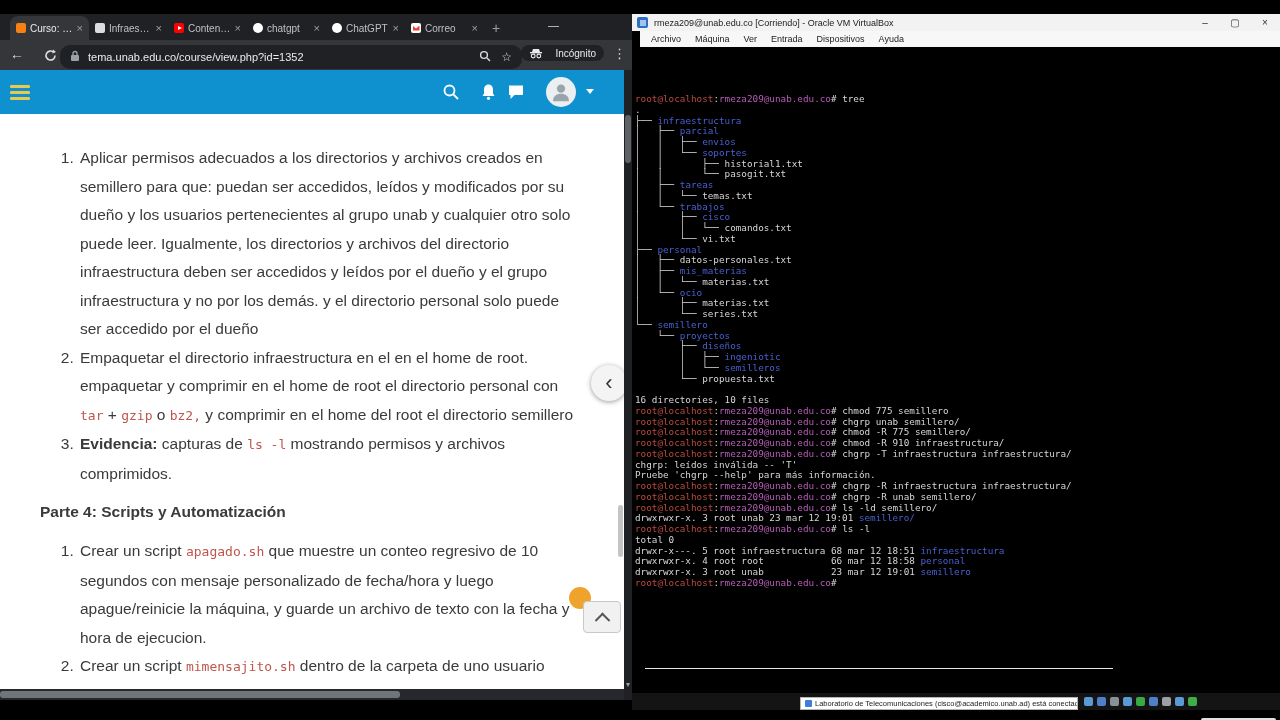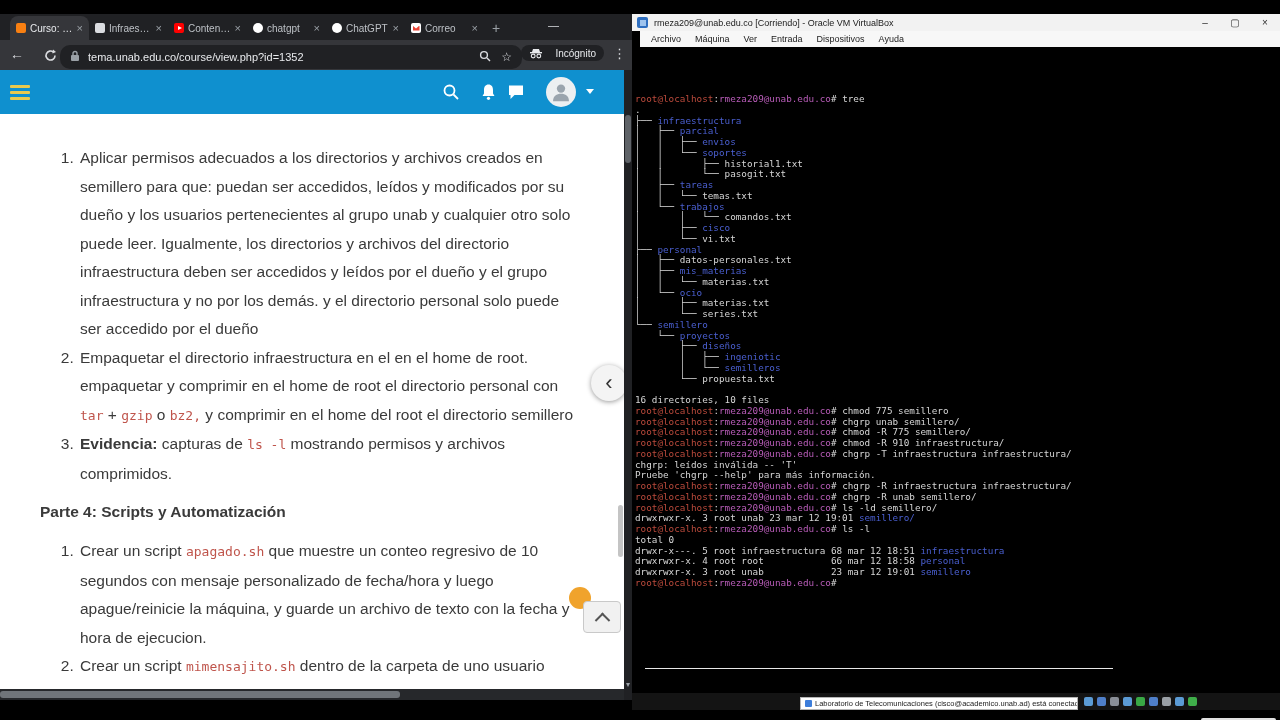--- a/index.html
+++ b/index.html
@@ -274,22 +274,22 @@
           <div class="term-line"><span>.</span></div>
           <div class="term-line"><span>├── </span><span class="seg-dir">infraestructura</span></div>
           <div class="term-line"><span>│   ├── </span><span class="seg-dir">parcial</span></div>
           <div class="term-line"><span>│   │   ├── </span><span class="seg-dir">envios</span></div>
           <div class="term-line"><span>│   │   └── </span><span class="seg-dir">soportes</span></div>
           <div class="term-line"><span>│   │       ├── historial1.txt</span></div>
           <div class="term-line"><span>│   │       └── pasogit.txt</span></div>
           <div class="term-line"><span>│   ├── </span><span class="seg-dir">tareas</span></div>
           <div class="term-line"><span>│   │   └── temas.txt</span></div>
           <div class="term-line"><span>│   └── </span><span class="seg-dir">trabajos</span></div>
+          <div class="term-line"><span>│       ├── </span><span class="seg-dir">cisco</span></div>
           <div class="term-line"><span>│       │   └── comandos.txt</span></div>
-          <div class="term-line"><span>│       ├── </span><span class="seg-dir">cisco</span></div>
           <div class="term-line"><span>│       └── vi.txt</span></div>
           <div class="term-line"><span>├── </span><span class="seg-dir">personal</span></div>
           <div class="term-line"><span>│   ├── datos-personales.txt</span></div>
           <div class="term-line"><span>│   ├── </span><span class="seg-dir">mis_materias</span></div>
           <div class="term-line"><span>│   │   └── materias.txt</span></div>
           <div class="term-line"><span>│   └── </span><span class="seg-dir">ocio</span></div>
           <div class="term-line"><span>│       ├── materias.txt</span></div>
           <div class="term-line"><span>│       └── series.txt</span></div>
           <div class="term-line"><span>└── </span><span class="seg-dir">semillero</span></div>
           <div class="term-line"><span>    └── </span><span class="seg-dir">proyectos</span></div>

